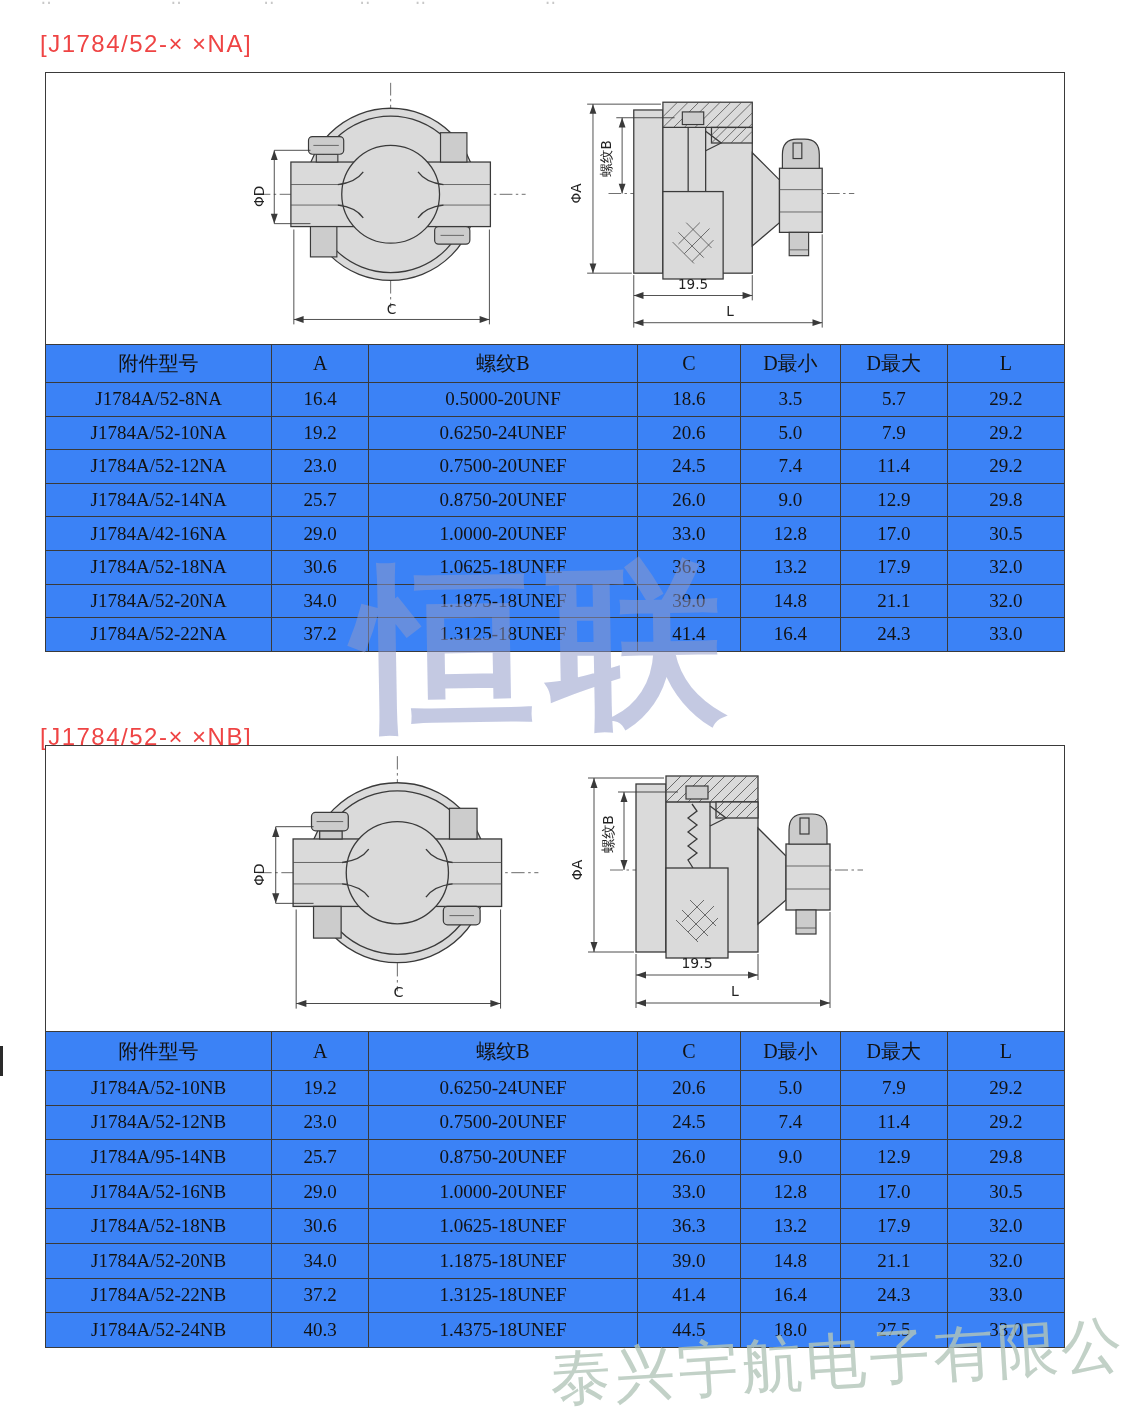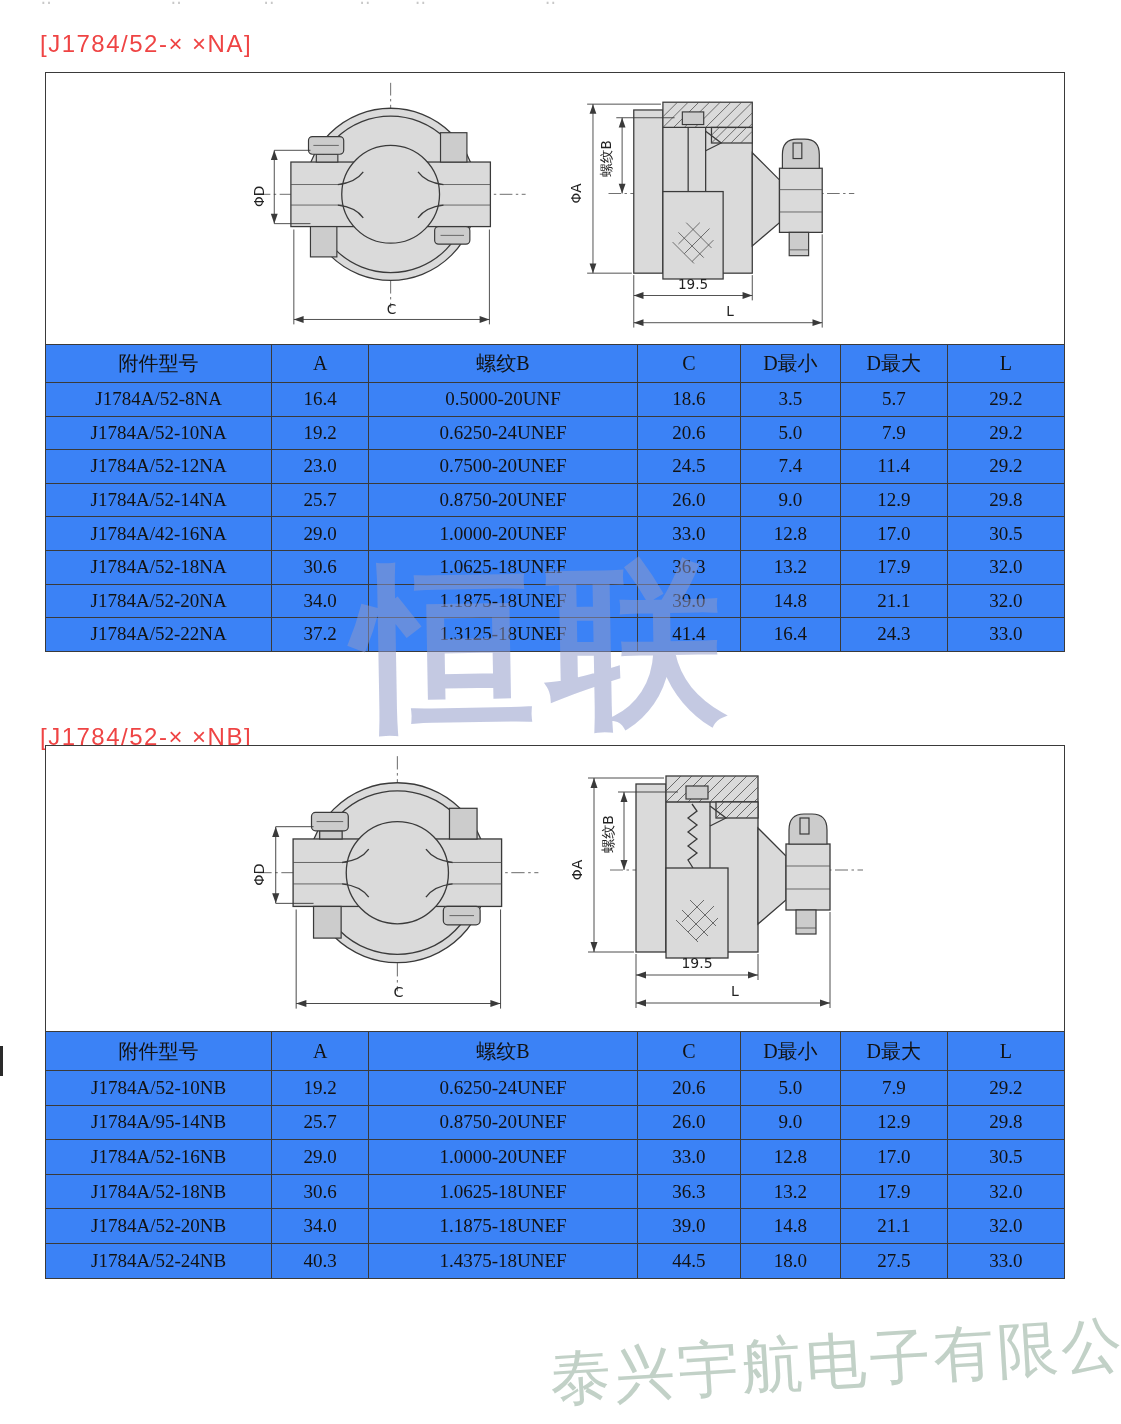--- a/index.html
+++ b/index.html
@@ -417,20 +417,29 @@
           <tr>
             <td>J1784A/52-10NB</td>
             <td>19.2</td>
             <td>0.6250-24UNEF</td>
             <td>20.6</td>
             <td>5.0</td>
             <td>7.9</td>
             <td>29.2</td>
           </tr>
           <tr>
+            <td>J1784A/52-12NB</td>
+            <td>23.0</td>
+            <td>0.7500-20UNEF</td>
+            <td>24.5</td>
+            <td>7.4</td>
+            <td>11.4</td>
+            <td>29.2</td>
+          </tr>
+          <tr>
             <td>J1784A/95-14NB</td>
             <td>25.7</td>
             <td>0.8750-20UNEF</td>
             <td>26.0</td>
             <td>9.0</td>
             <td>12.9</td>
             <td>29.8</td>
           </tr>
           <tr>
             <td>J1784A/52-16NB</td>
@@ -453,20 +462,29 @@
           <tr>
             <td>J1784A/52-20NB</td>
             <td>34.0</td>
             <td>1.1875-18UNEF</td>
             <td>39.0</td>
             <td>14.8</td>
             <td>21.1</td>
             <td>32.0</td>
           </tr>
           <tr>
+            <td>J1784A/52-22NB</td>
+            <td>37.2</td>
+            <td>1.3125-18UNEF</td>
+            <td>41.4</td>
+            <td>16.4</td>
+            <td>24.3</td>
+            <td>33.0</td>
+          </tr>
+          <tr>
             <td>J1784A/52-24NB</td>
             <td>40.3</td>
             <td>1.4375-18UNEF</td>
             <td>44.5</td>
             <td>18.0</td>
             <td>27.5</td>
             <td>33.0</td>
           </tr>
         </tbody>
     </table>

